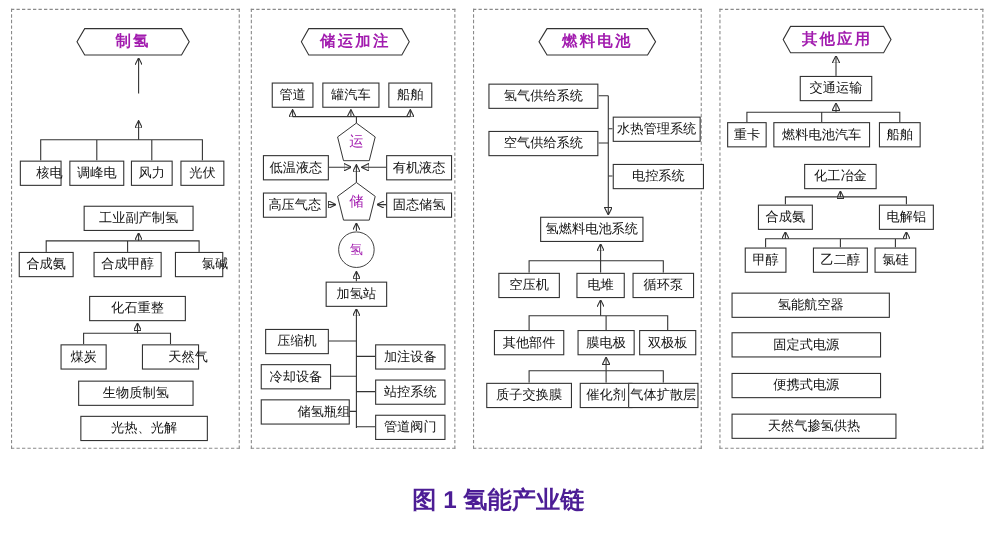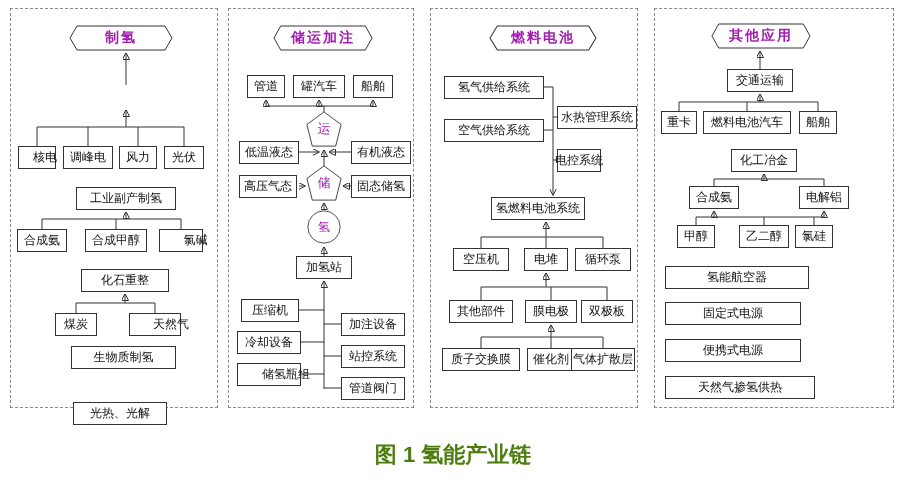--- a/index.html
+++ b/index.html
@@ -12,21 +12,21 @@
          display:flex; align-items:center; justify-content:center;
          font-size:12px; color:#111; white-space:nowrap; z-index:2; }
   .shape { position:absolute; z-index:2; }
   .shape svg.bg { position:absolute; left:0; top:0; width:100%; height:100%; }
   .shape .lbl { position:absolute; left:0; top:0; right:0; bottom:0;
                 display:flex; align-items:center; justify-content:center;
                 font-size:12px; color:#a21caf; }
   .banner .lbl { font-size:14px; font-weight:bold; letter-spacing:2px; }
   .pent .lbl { font-size:13px; }
   .caption { position:absolute; left:0; right:0; top:440px; text-align:center;
-             font-size:22px; font-weight:bold; color:#4d7c0f; }
+             font-size:22px; font-weight:bold; color:#4c1d95; }
 </style>
 </head>
 <body>
 
 <div class="page">
 
   <div class="panel" style="left:10px;top:8px;width:208px;height:400px;">
     <svg class="wires">
       <defs>
         <marker id="mk1" markerWidth="7" markerHeight="7" refX="6.5" refY="3.5" orient="auto">
@@ -54,21 +54,21 @@
     <div class="box" style="left:108px;top:137px;width:38px;">风力</div>
     <div class="box" style="left:153px;top:137px;width:40px;">光伏</div>
     <div class="box" style="left:65px;top:178px;width:100px;">工业副产制氢</div>
     <div class="box" style="left:6px;top:220px;width:50px;">合成氨</div>
     <div class="box" style="left:74px;top:220px;width:62px;">合成甲醇</div>
     <div class="box" style="left:148px;top:220px;width:44px;padding-left:29px;">氯碱</div>
     <div class="box" style="left:70px;top:260px;width:88px;">化石重整</div>
     <div class="box" style="left:44px;top:304px;width:42px;">煤炭</div>
     <div class="box" style="left:118px;top:304px;width:52px;padding-left:32px;">天然气</div>
     <div class="box" style="left:60px;top:337px;width:105px;">生物质制氢</div>
-    <div class="box" style="left:62px;top:369px;width:94px;margin-top:24px;">光热、光解</div>
+    <div class="box" style="left:62px;top:369px;width:116px;">光热、光解</div>
   </div>
 
   <div class="panel" style="left:228px;top:8px;width:186px;height:400px;">
     <svg class="wires">
       <defs>
         <marker id="mk2" markerWidth="7" markerHeight="7" refX="6.5" refY="3.5" orient="auto">
           <path d="M0,0 L7,3.5 L0,7 Z" fill="#333" stroke="none"></path>
         </marker>
       </defs>
       <path d="M37,97 H144 M95,103 V97"></path>
@@ -119,21 +119,21 @@
     <div class="shape" style="left:78px;top:201px;width:34px;height:34px;">
       <svg class="bg" viewBox="0 0 40 40">
         <circle cx="20" cy="20" r="19" fill="#fff" stroke="#333" stroke-width="1"></circle>
       </svg>
       <span class="lbl">氢</span>
     </div>
 
     <div class="box" style="left:67px;top:247px;width:56px;">加氢站</div>
     <div class="box" style="left:12px;top:290px;width:58px;">压缩机</div>
     <div class="box" style="left:8px;top:322px;width:64px;">冷却设备</div>
-    <div class="box" style="left:8px;top:354px;width:64px;padding-left:34px;">储氢瓶组</div>
+    <div class="box" style="left:8px;top:354px;width:81px;padding-left:34px;">储氢瓶组</div>
     <div class="box" style="left:112px;top:304px;width:64px;">加注设备</div>
     <div class="box" style="left:112px;top:336px;width:64px;">站控系统</div>
     <div class="box" style="left:112px;top:368px;width:64px;">管道阀门</div>
   </div>
 
   <div class="panel" style="left:430px;top:8px;width:208px;height:400px;">
     <svg class="wires">
       <defs>
         <marker id="mk3" markerWidth="7" markerHeight="7" refX="6.5" refY="3.5" orient="auto">
           <path d="M0,0 L7,3.5 L0,7 Z" fill="#333" stroke="none"></path>
@@ -152,21 +152,21 @@
     <div class="shape banner" style="left:58px;top:16px;width:108px;height:26px;">
       <svg class="bg" viewBox="0 0 104 26" preserveAspectRatio="none">
         <polygon points="8,1 96,1 103,13 96,25 8,25 1,13" fill="#fff" stroke="#333" stroke-width="1"></polygon>
       </svg>
       <span class="lbl">燃料电池</span>
     </div>
 
     <div class="box" style="left:13px;top:67px;width:100px;">氢气供给系统</div>
     <div class="box" style="left:13px;top:110px;width:100px;">空气供给系统</div>
     <div class="box" style="left:126px;top:97px;width:80px;">水热管理系统</div>
-    <div class="box" style="left:126px;top:140px;width:44px;">电控系统</div>
+    <div class="box" style="left:126px;top:140px;width:83px;">电控系统</div>
     <div class="box" style="left:60px;top:188px;width:94px;">氢燃料电池系统</div>
     <div class="box" style="left:22px;top:239px;width:56px;">空压机</div>
     <div class="box" style="left:93px;top:239px;width:44px;">电堆</div>
     <div class="box" style="left:144px;top:239px;width:56px;">循环泵</div>
     <div class="box" style="left:18px;top:291px;width:64px;">其他部件</div>
     <div class="box" style="left:94px;top:291px;width:52px;">膜电极</div>
     <div class="box" style="left:150px;top:291px;width:52px;">双极板</div>
     <div class="box" style="left:11px;top:339px;width:78px;">质子交换膜</div>
     <div class="box" style="left:96px;top:339px;width:48px;">催化剂</div>
     <div class="box" style="left:140px;top:339px;width:64px;">气体扩散层</div>

